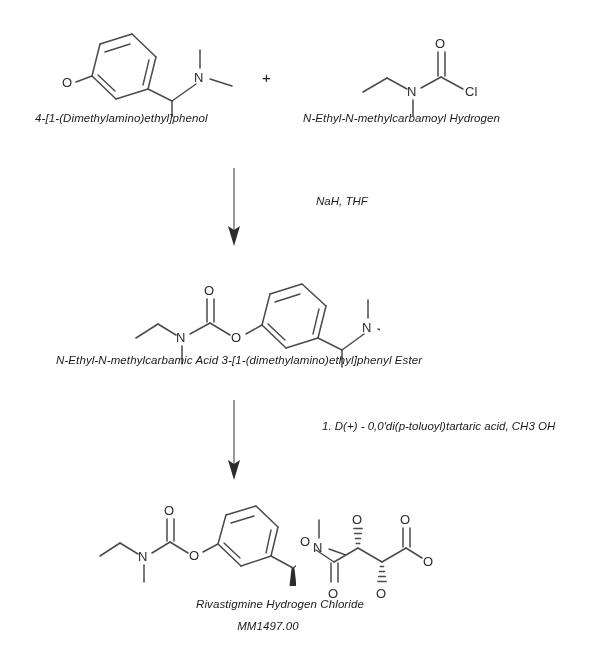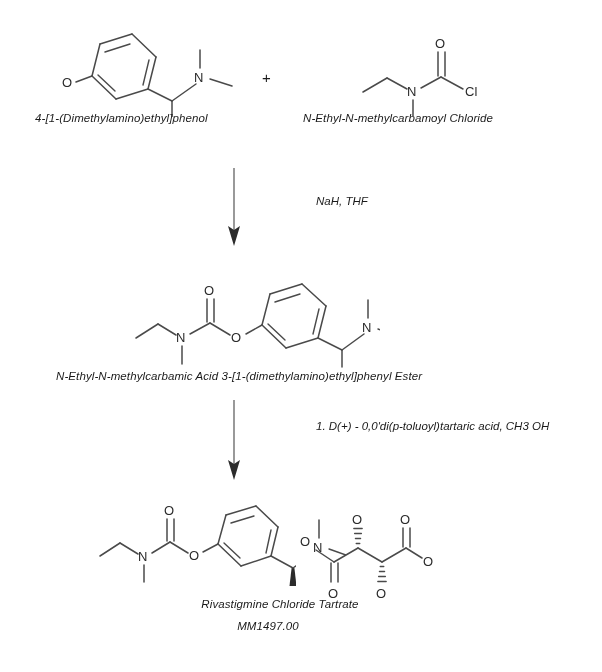--- a/index.html
+++ b/index.html
@@ -123,21 +123,21 @@
     <path class="bond" d="M 66,62 L 86,51"></path>
 
     <path class="bond" d="M 83,50 L 83,26"></path>
     <path class="bond" d="M 90,50 L 90,26"></path>
     <text x="80" y="22">O</text>
 
     <path class="bond" d="M 86,51 L 108,63"></path>
     <text x="110" y="70">Cl</text>
   </svg>
 
-  <div class="caption" style="left:303px; top:112px;">N-Ethyl-N-methylcarbamoyl Chloride</div>
+  <div class="caption" style="left:303px; top:112px;">N-Ethyl-N-methylcarbamoyl Hydrogen</div>
 
   <svg style="position:absolute; left:222px; top:168px;" width="24" height="80" viewBox="0 0 24 80">
     <line class="arrow-line" x1="12" y1="0" x2="12" y2="64"></line>
     <polygon class="arrow-head" points="12,78 6,58 12,62 18,58"></polygon>
   </svg>
   <div class="cond-label" style="left:268px; top:195px;">NaH, THF</div>
 
   <svg style="position:absolute; left:130px; top:278px;" width="250" height="95" viewBox="0 0 250 95">
 
     <path class="bond" d="M 6,60 L 28,46"></path>
@@ -170,27 +170,27 @@
     </g>
 
     <path class="bond" d="M 188,60 L 212,72"></path>
     <path class="bond" d="M 212,72 L 212,89"></path>
     <path class="bond" d="M 212,72 L 234,56"></path>
     <text x="232" y="54">N</text>
     <path class="bond" d="M 238,40 L 238,22"></path>
     <path class="bond" d="M 248,51 L 268,58"></path>
   </svg>
 
-  <div class="caption" style="left:56px; top:370px;">N-Ethyl-N-methylcarbamic Acid 3-[1-(dimethylamino)ethyl]phenyl Ester</div>
+  <div class="caption" style="left:56px; top:354px;">N-Ethyl-N-methylcarbamic Acid 3-[1-(dimethylamino)ethyl]phenyl Ester</div>
 
   <svg style="position:absolute; left:222px; top:400px;" width="24" height="82" viewBox="0 0 24 82">
     <line class="arrow-line" x1="12" y1="0" x2="12" y2="66"></line>
     <polygon class="arrow-head" points="12,80 6,60 12,64 18,60"></polygon>
   </svg>
-  <div class="cond-label" style="left:268px; top:420px;">1. D(+) - 0,0'di(p-toluoyl)tartaric acid, CH3 OH</div>
+  <div class="cond-label" style="left:274px; top:420px;">1. D(+) - 0,0'di(p-toluoyl)tartaric acid, CH3 OH</div>
 
   <svg style="position:absolute; left:96px; top:498px;" width="200" height="92" viewBox="0 0 200 92">
     <path class="bond" d="M 4,58 L 24,45"></path>
     <path class="bond" d="M 24,45 L 42,56"></path>
     <text x="42" y="63">N</text>
     <path class="bond" d="M 48,67 L 48,84"></path>
     <path class="bond" d="M 56,55 L 74,44"></path>
     <path class="bond" d="M 71,43 L 71,21"></path>
     <path class="bond" d="M 78,43 L 78,21"></path>
     <text x="68" y="17">O</text>
@@ -251,16 +251,16 @@
     <path class="bond" d="M 86,62 L 110,48"></path>
 
     <path class="bond" d="M 107,47 L 107,28"></path>
     <path class="bond" d="M 114,47 L 114,28"></path>
     <text x="104" y="24">O</text>
 
     <path class="bond" d="M 110,48 L 126,58"></path>
     <text x="127" y="66">O</text>
   </svg>
 
-  <div class="caption center" style="left:280px; top:598px;">Rivastigmine Chloride Tartrate</div>
+  <div class="caption center" style="left:280px; top:598px;">Rivastigmine Hydrogen Chloride</div>
   <div class="caption center" style="left:268px; top:620px;">MM1497.00</div>
 
 </div>
 
 </body></html>

